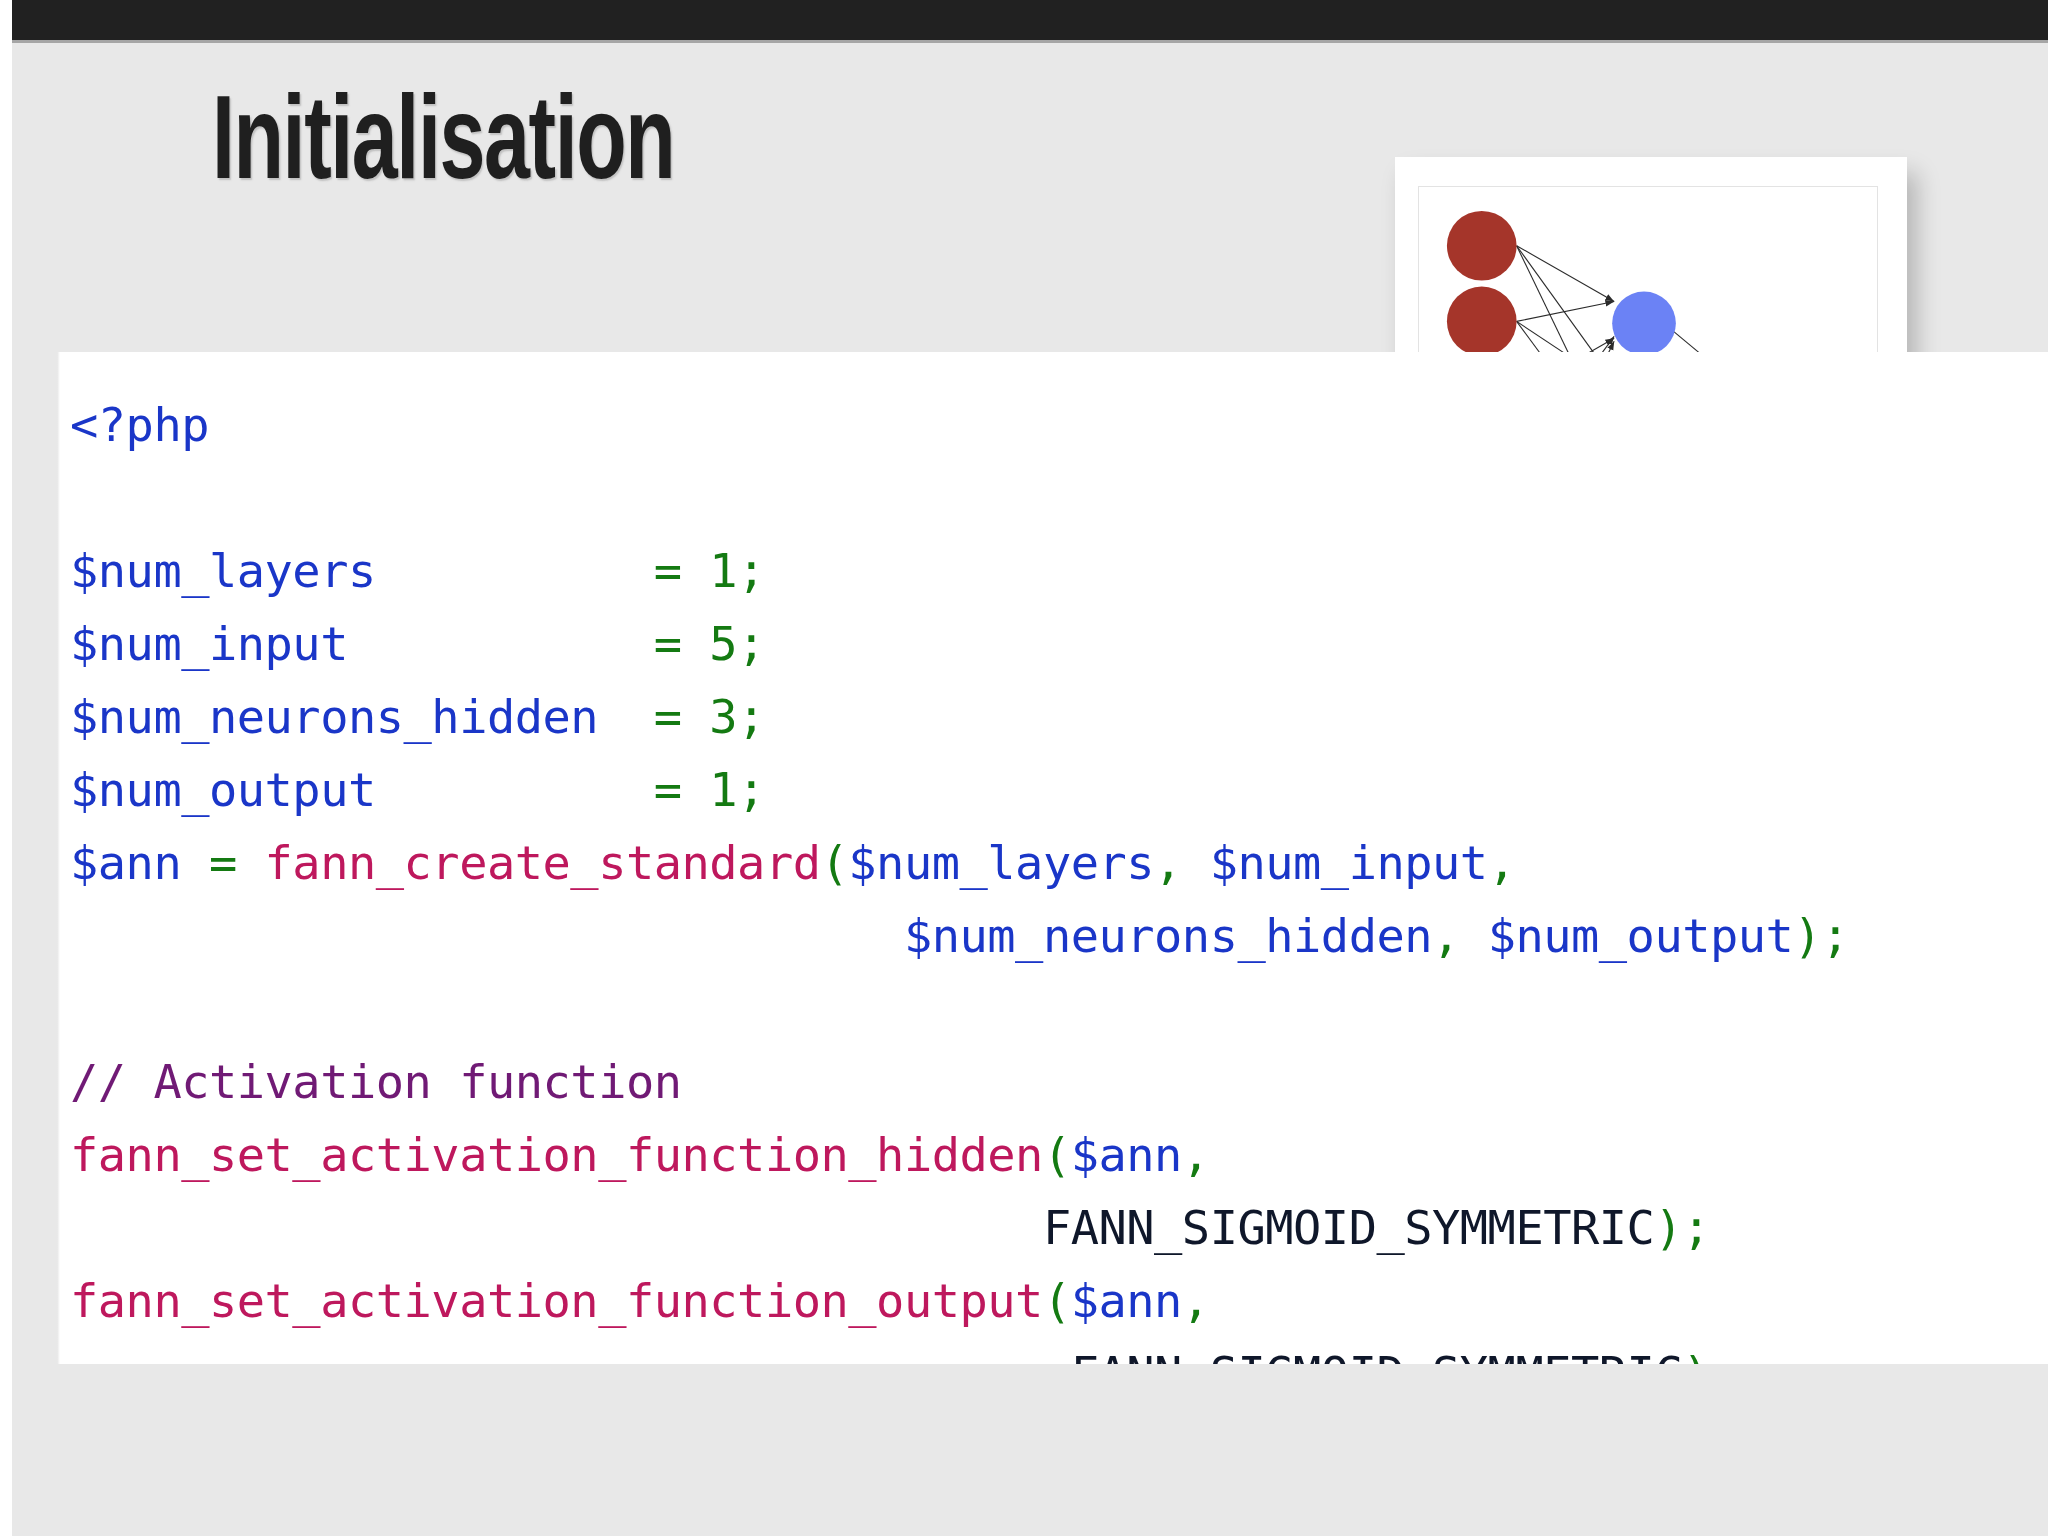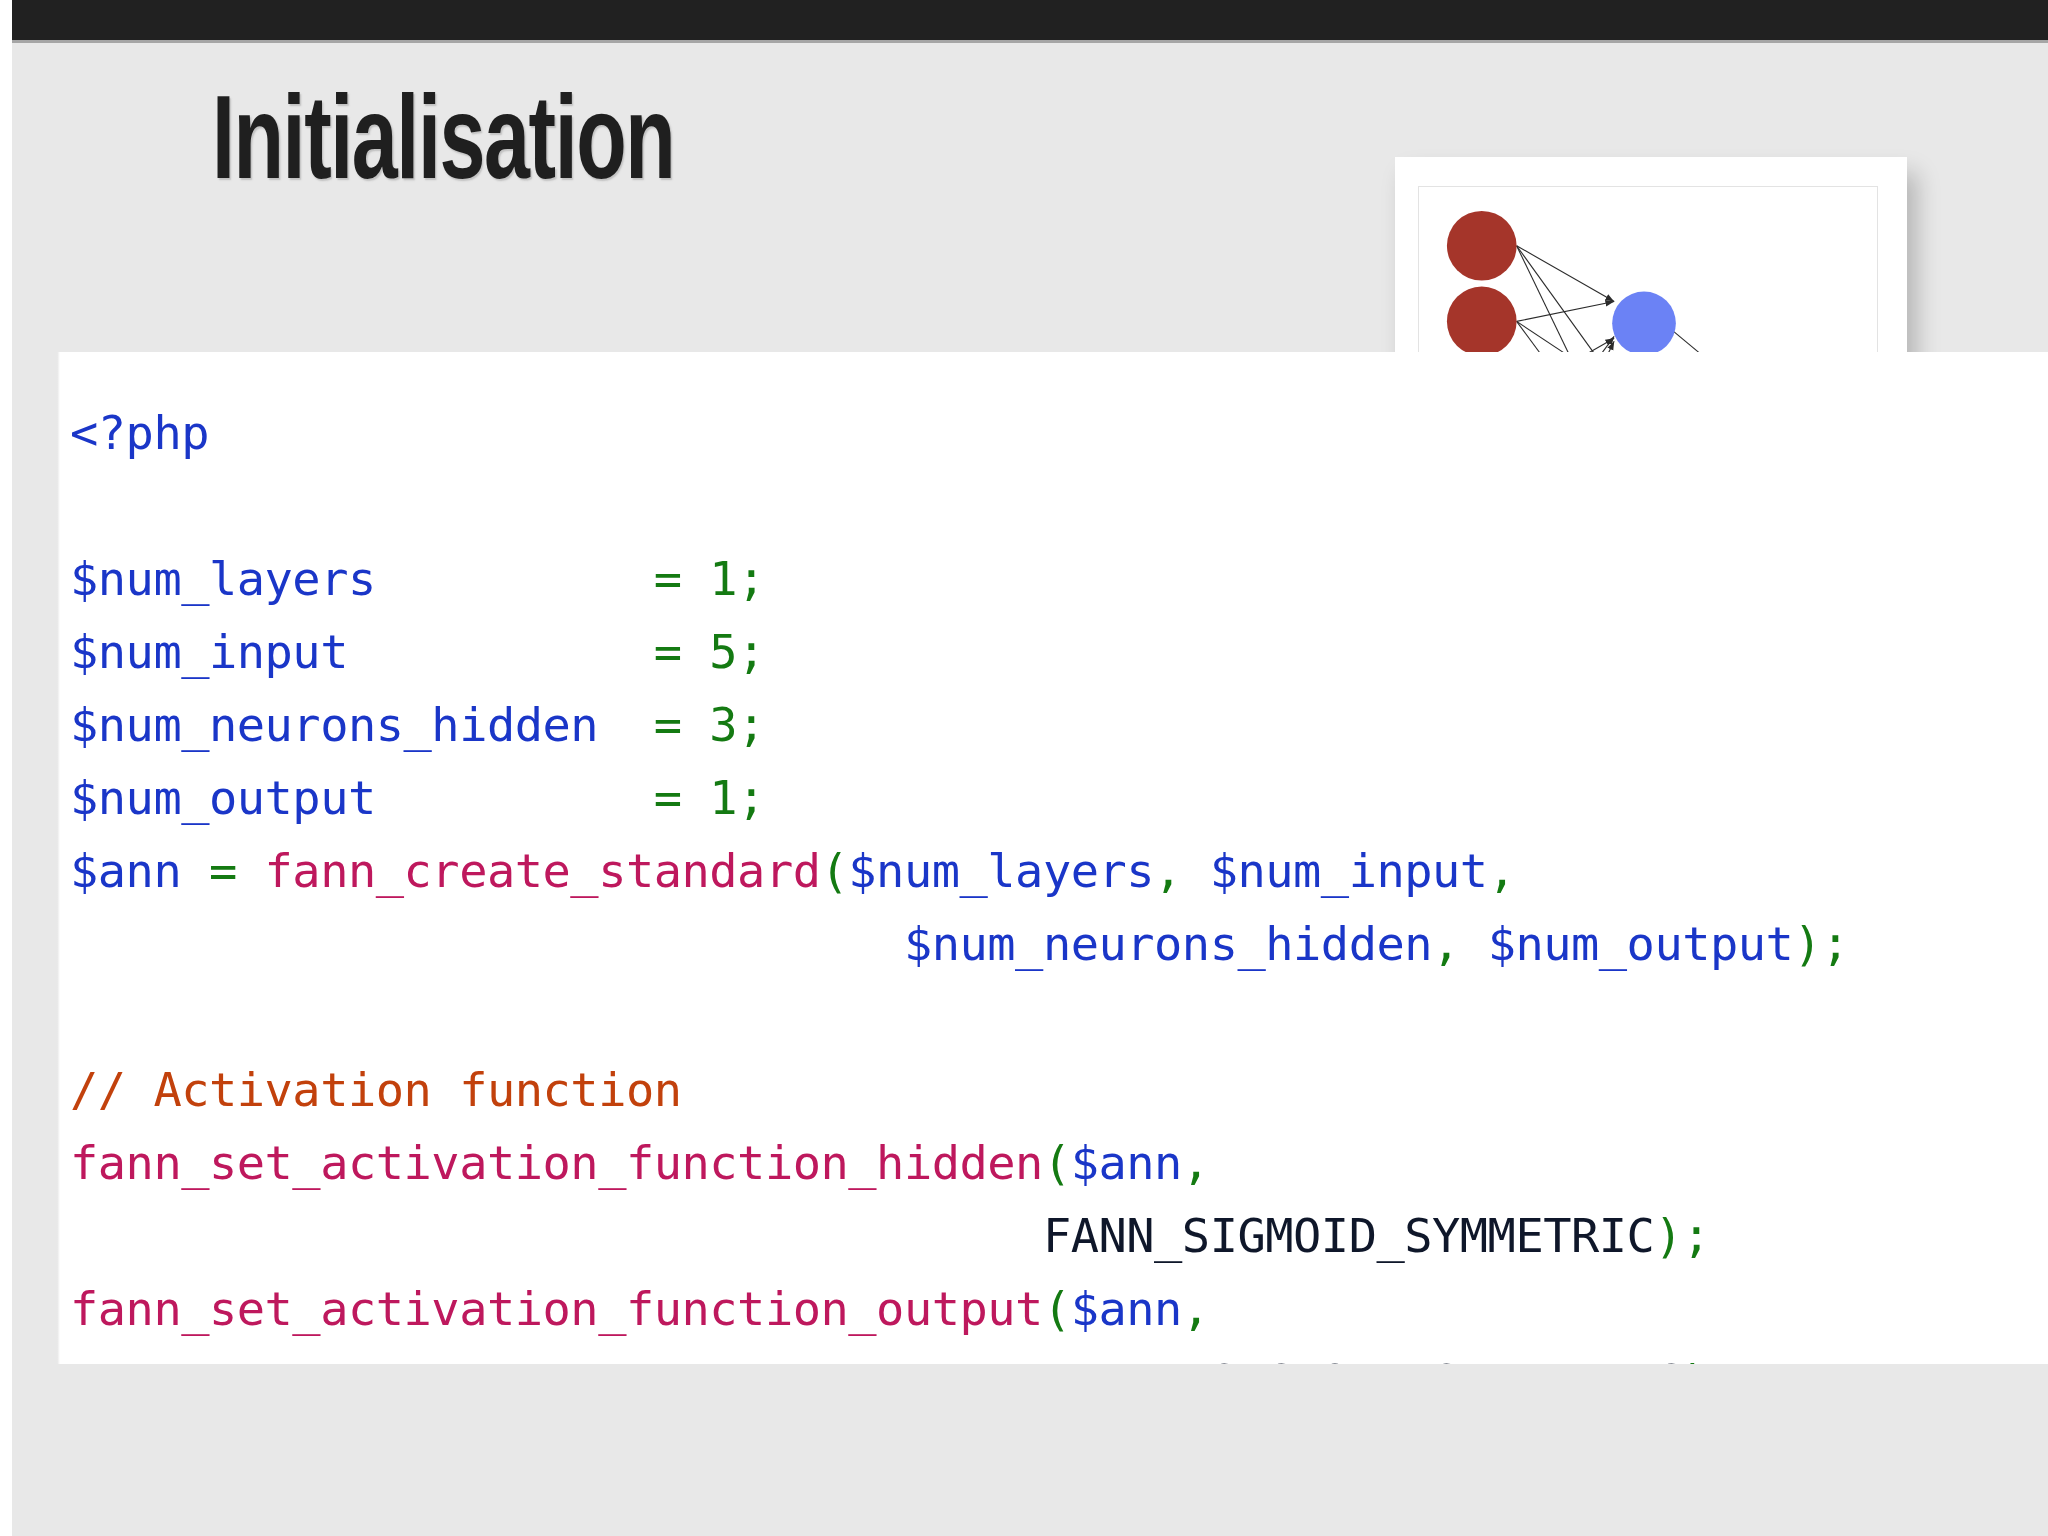--- a/index.html
+++ b/index.html
@@ -81,40 +81,40 @@
     position: absolute;
     left: 0; top: 0;
     width: 3px;
     height: 100%;
     background: linear-gradient(to right, rgba(0,0,0,0.10), rgba(0,0,0,0));
   }
 
   pre.code {
     position: absolute;
     left: 0;
-    top: 12px;
+    top: 4px;
     margin: 0;
     padding: 32px 0 0 0;
     font-family: "DejaVu Sans Mono", "Liberation Mono", monospace;
     font-size: 47px;
     line-height: 73px;
     white-space: pre;
     color: #1a36c8;
     letter-spacing: -0.5px;
   }
   pre.code .ln {
     display: block;
     padding-left: 13px;
     height: 73px;
   }
   .tok-var   { color: #1a36c8; }
   .tok-op    { color: #147a12; }
   .tok-num   { color: #147a12; }
   .tok-punct { color: #147a12; }
-  .tok-com   { color: #c2410c; }
+  .tok-com   { color: #701a75; }
   .tok-fn    { color: #be185d; }
   .tok-const { color: #0f172a; text-align: right; }
 
   
   .nn-card {
     position: absolute;
     left: 1383px;
     top: 157px;
     width: 512px;
     height: 528px;

